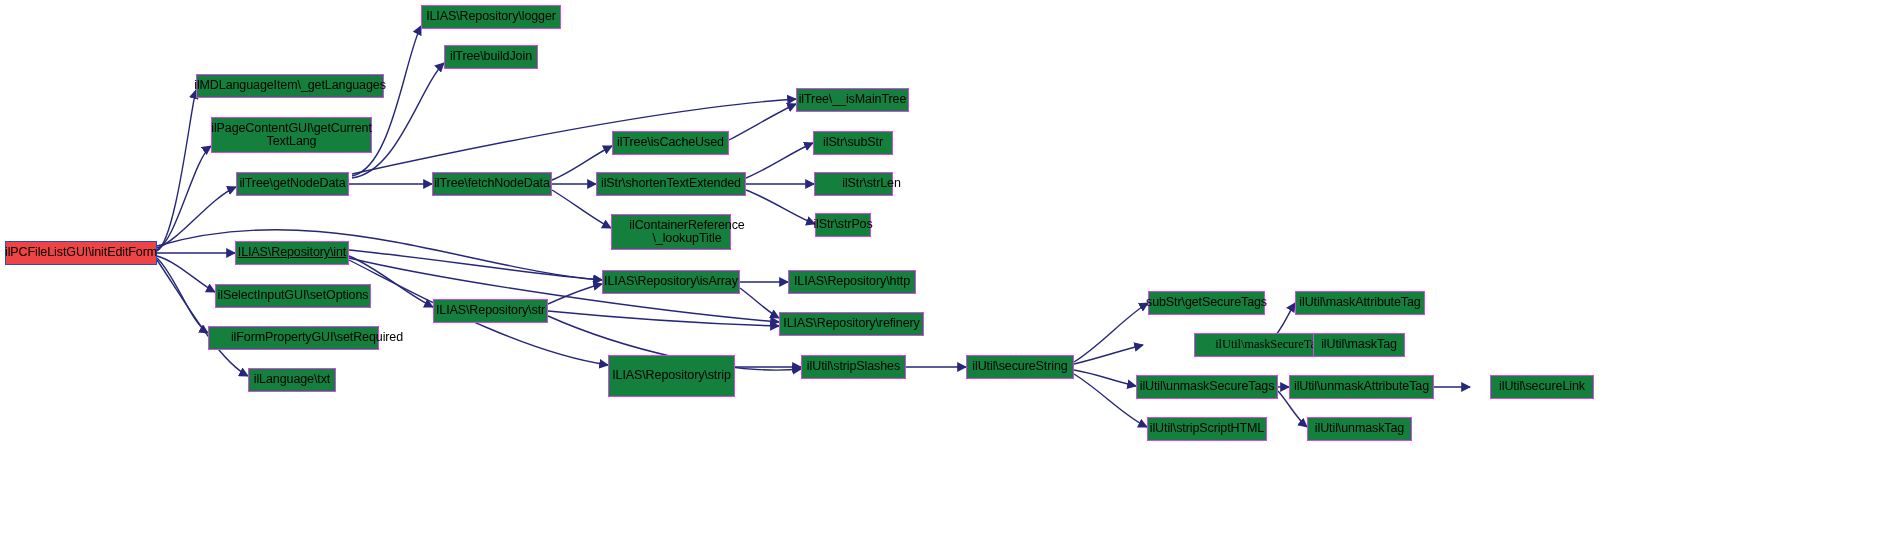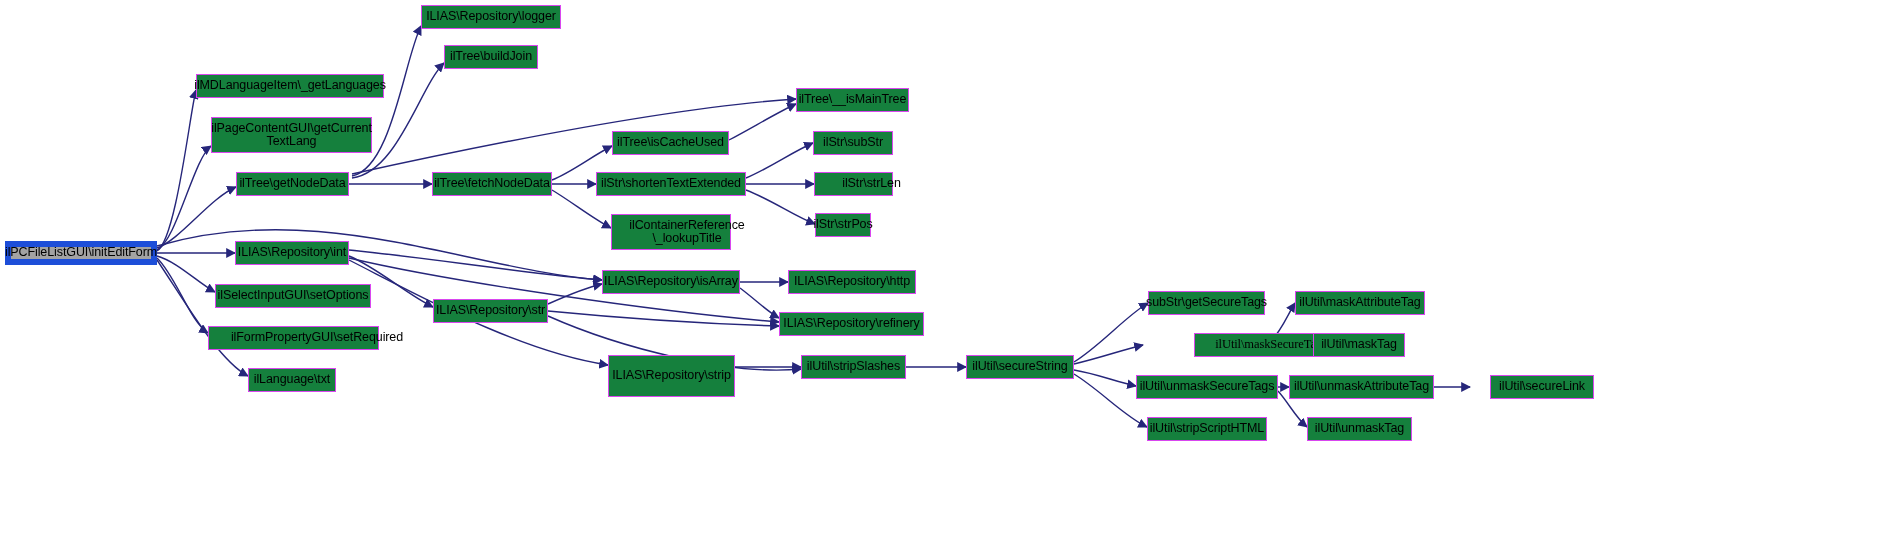--- a/index.html
+++ b/index.html
@@ -15,22 +15,22 @@
     font-size:12.5px;
     line-height:13.5px;
     display:flex;
     align-items:center;
     justify-content:center;
     text-align:center;
     white-space:pre-line;
     letter-spacing:-0.1px;
   }
   .node.root{
-    background:#a3a3a3;
-    border:6px solid #1d4ed8;
+    background:#ef4444;
+    border:1px solid #1d4ed8;
     font-weight:normal;
   }
 </style>
 </head>
 <body>
 
 <div id="canvas">
   <svg id="edges" viewBox="0 0 1885 535" xmlns="http://www.w3.org/2000/svg">
     <defs>
       <marker id="arrow" viewBox="0 0 10 10" refX="9" refY="5" markerWidth="7" markerHeight="7" orient="auto-start-reverse">
@@ -78,21 +78,21 @@
         <path d="M1278,391 C1288,402 1296,418 1307,427" marker-end="url(#arrow)"></path>
         <path d="M1434,387 L1470,387" marker-end="url(#arrow)"></path>
       </g>
   </svg>
   <div id="node-layer">
       <div class="node root" style="left: 5px; top: 241px; width: 152px; height: 24px;">ilPCFileListGUI\initEditForm</div>
       <div class="node" style="left: 196px; top: 74px; width: 188px; height: 24px;">ilMDLanguageItem\_getLanguages</div>
       <div class="node" style="left: 211px; top: 117px; width: 161px; height: 36px;">ilPageContentGUI\getCurrent
 TextLang</div>
       <div class="node" style="left: 236px; top: 172px; width: 113px; height: 24px;">ilTree\getNodeData</div>
-      <div class="node" style="left: 235px; top: 241px; width: 114px; height: 24px;">ILIAS\Repository\int</div>
+      <div class="node" style="left: 235px; top: 241px; width: 114px; height: 24px; text-decoration: underline;">ILIAS\Repository\int</div>
       <div class="node" style="left: 215px; top: 284px; width: 156px; height: 24px;">ilSelectInputGUI\setOptions</div>
       <div class="node" style="left: 208px; top: 326px; width: 171px; height: 24px; padding-left: 47px;">ilFormPropertyGUI\setRequired</div>
       <div class="node" style="left: 248px; top: 368px; width: 88px; height: 24px;">ilLanguage\txt</div>
       <div class="node" style="left: 421px; top: 5px; width: 140px; height: 24px;">ILIAS\Repository\logger</div>
       <div class="node" style="left: 444px; top: 45px; width: 94px; height: 24px;">ilTree\buildJoin</div>
       <div class="node" style="left: 432px; top: 172px; width: 120px; height: 24px;">ilTree\fetchNodeData</div>
       <div class="node" style="left: 433px; top: 299px; width: 115px; height: 24px;">ILIAS\Repository\str</div>
       <div class="node" style="left: 796px; top: 88px; width: 113px; height: 24px;">ilTree\__isMainTree</div>
       <div class="node" style="left: 612px; top: 131px; width: 117px; height: 24px;">ilTree\isCacheUsed</div>
       <div class="node" style="left: 596px; top: 172px; width: 150px; height: 24px;">ilStr\shortenTextExtended</div>

